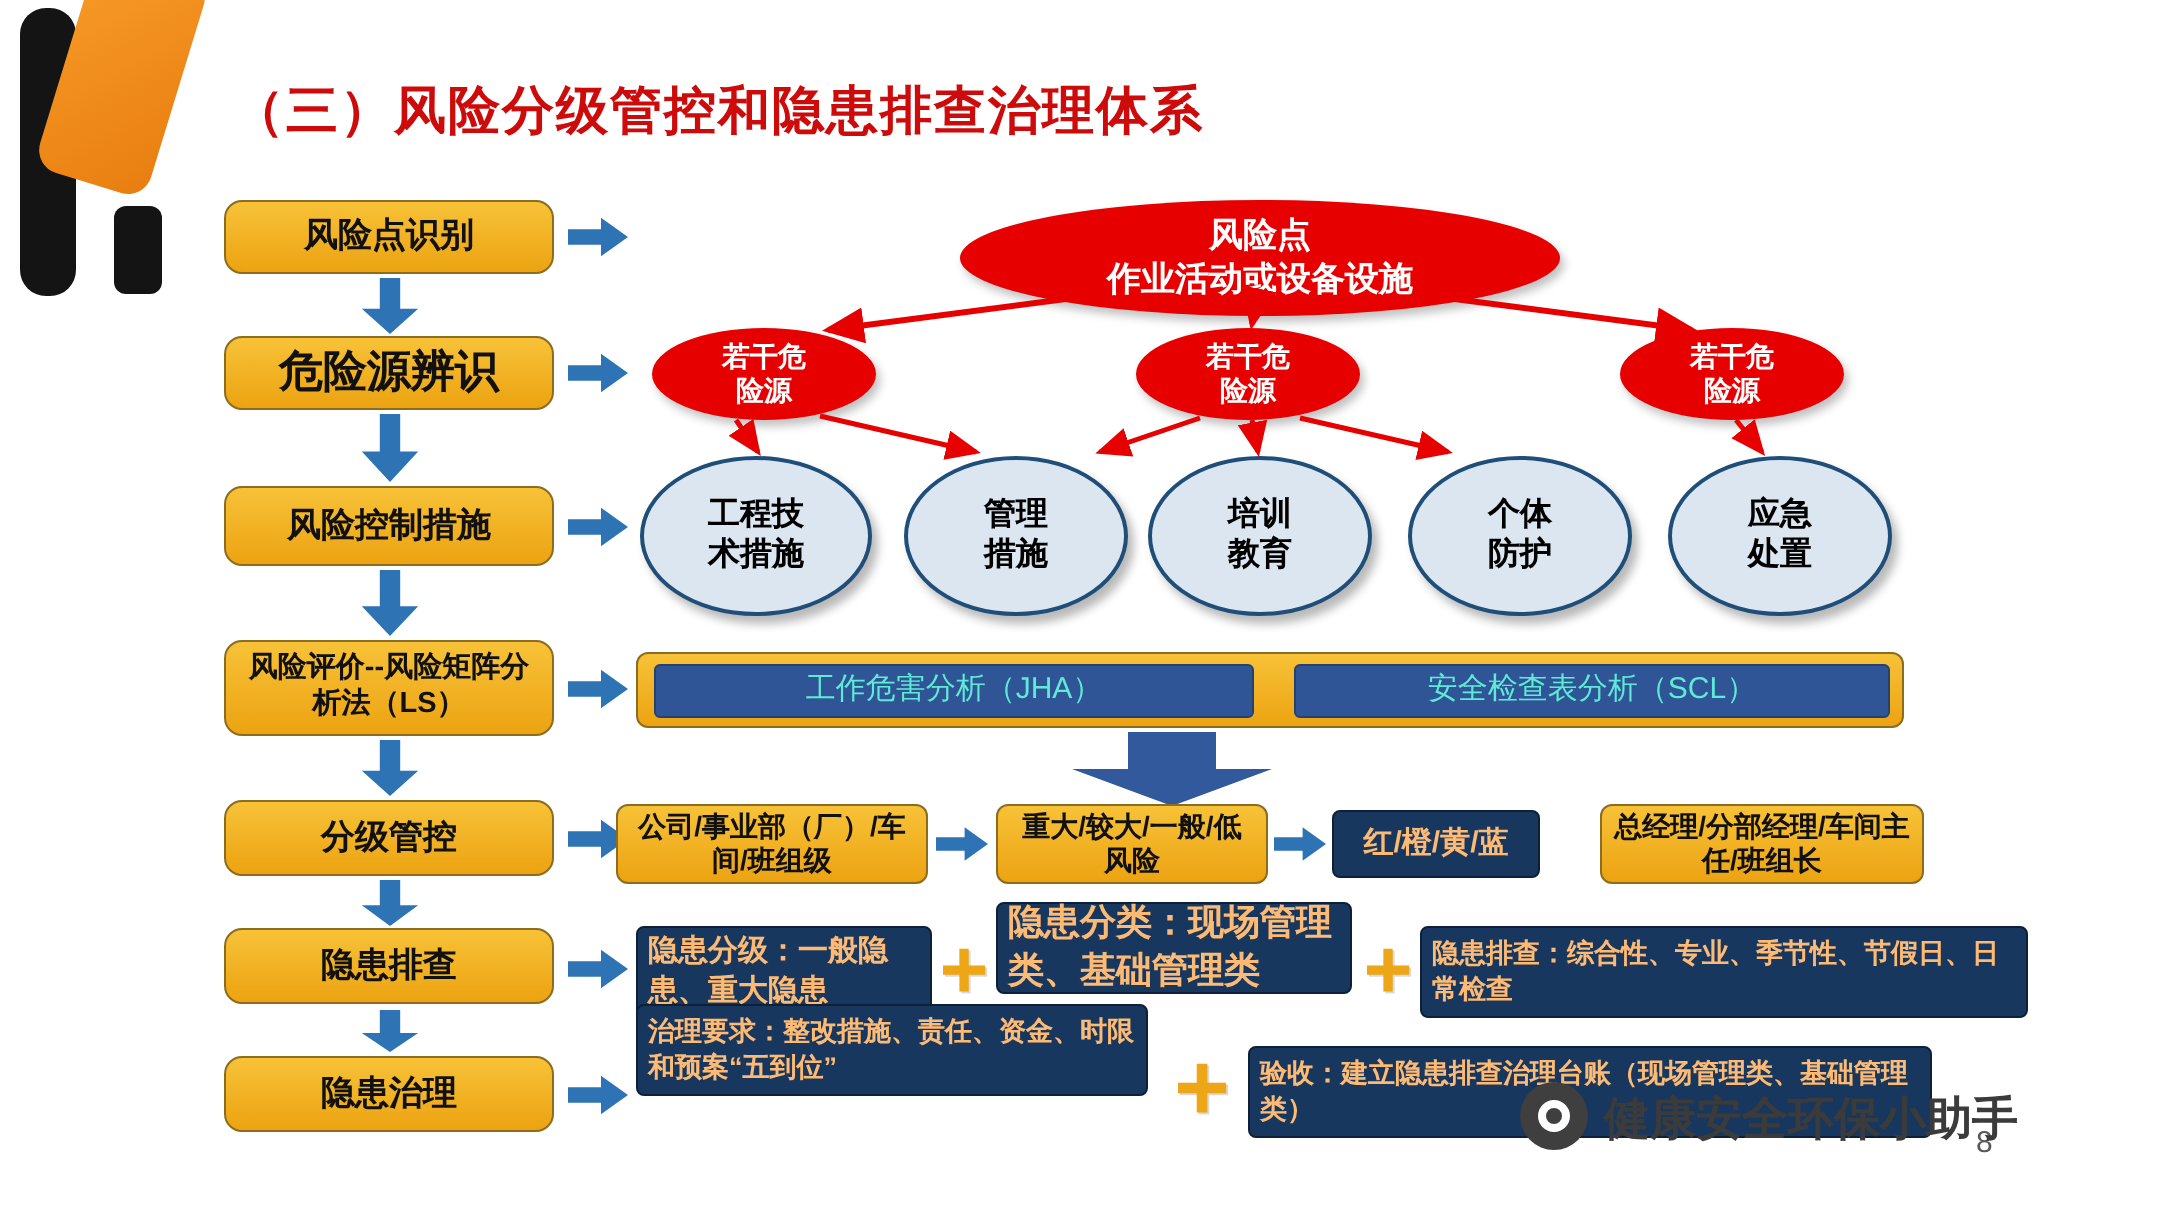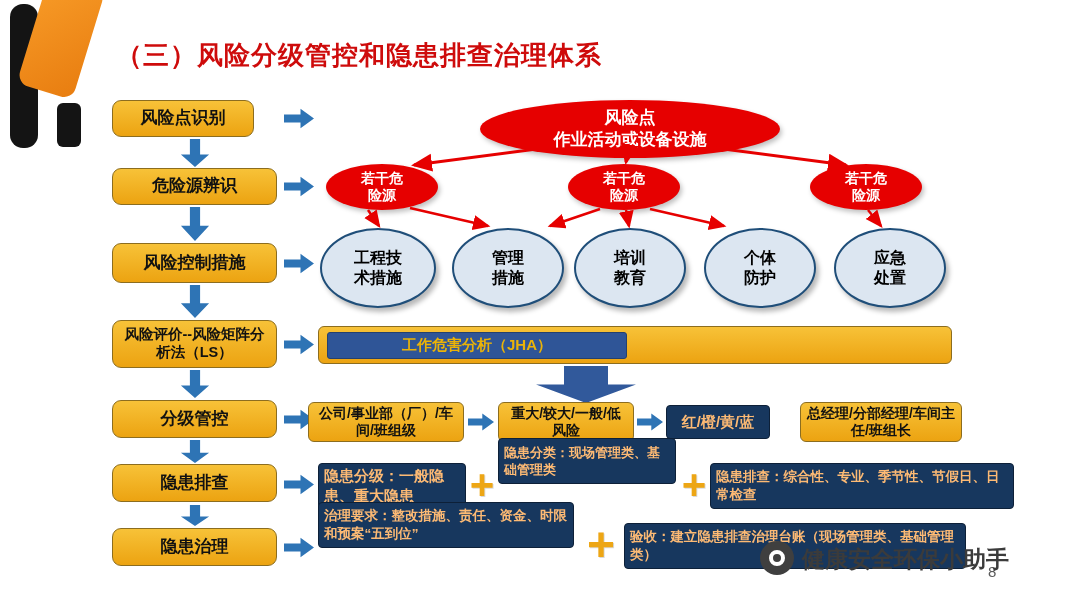--- a/index.html
+++ b/index.html
@@ -2,21 +2,21 @@
 <html><head>
 <meta charset="utf-8">
 <style>
   *{box-sizing:border-box;margin:0;padding:0}
   html,body{width:1080px;height:608px}
   body{font-family:"Liberation Sans","DejaVu Sans",sans-serif;background:#ffffff;position:relative;overflow:hidden}
   .abs{position:absolute}
   .gold{background:linear-gradient(180deg,#f7c238 0%,#eca311 100%);border:1px solid #8c6d1f;border-radius:9px;color:#111;font-weight:bold;display:flex;align-items:center;justify-content:center;text-align:center;line-height:1.22}
   .gold.sq{border-radius:6px}
   .navy{background:#17375e;border:1px solid #0d2038;border-radius:4px;color:#fdba74;font-weight:bold;display:flex;align-items:center;justify-content:center;text-align:left;line-height:1.32;padding:2px 5px}
-  .steel{background:#2f5597;border:1px solid #24416f;border-radius:3px;color:#eab308;font-weight:bold;display:flex;align-items:center;justify-content:center;text-align:center}
+  .steel{background:#2f5597;border:1px solid #24416f;border-radius:3px;color:#5eead4;font-weight:normal;display:flex;align-items:center;justify-content:center;text-align:center}
   .red-ellipse{background:#e60000;border-radius:50%;color:#fff;font-weight:bold;display:flex;flex-direction:column;align-items:center;justify-content:center;text-align:center;box-shadow:2px 3px 5px rgba(0,0,0,.25)}
   .blue-ellipse{background:#dce6f1;border:2px solid #1f4e79;border-radius:50%;color:#000;font-weight:bold;display:flex;align-items:center;justify-content:center;text-align:center;line-height:1.25;box-shadow:3px 4px 5px rgba(0,0,0,.28)}
   .arrow-right{background:#2e74b5;clip-path:polygon(0 33%,55% 33%,55% 8%,100% 50%,55% 92%,55% 67%,0 67%)}
   .arrow-down{background:#2e74b5;clip-path:polygon(33% 0,67% 0,67% 55%,97% 55%,50% 100%,3% 55%,33% 55%)}
   .big-arrow{background:#31599b;clip-path:polygon(28% 0,72% 0,72% 50%,100% 50%,50% 100%,0 50%,28% 50%)}
   .plus{color:#eda615;font-weight:bold;display:flex;align-items:center;justify-content:center;text-shadow:1px 1px 0 rgba(0,0,0,.15)}
   .title{font-weight:bold;color:#ce0b0b;font-size:26px;letter-spacing:1px}
   .connectors{position:absolute;left:0;top:0;z-index:5;pointer-events:none}
   .wm{display:flex;align-items:flex-end;gap:8px;z-index:30}
   .wm-text{font-size:23px;font-weight:bold;color:#3b3b3b}
@@ -46,22 +46,22 @@
   <line x1="628" y1="152" x2="626" y2="162" stroke="#e60000" stroke-width="3" marker-end="url(#arrRed)"></line>
   <line x1="708" y1="147" x2="846" y2="165" stroke="#e60000" stroke-width="3" marker-end="url(#arrRed)"></line>
   <line x1="368" y1="210" x2="379" y2="226" stroke="#e60000" stroke-width="2.5" marker-end="url(#arrRed)"></line>
   <line x1="410" y1="208" x2="488" y2="226" stroke="#e60000" stroke-width="2.5" marker-end="url(#arrRed)"></line>
   <line x1="600" y1="209" x2="550" y2="226" stroke="#e60000" stroke-width="2.5" marker-end="url(#arrRed)"></line>
   <line x1="626" y1="210" x2="629" y2="226" stroke="#e60000" stroke-width="2.5" marker-end="url(#arrRed)"></line>
   <line x1="650" y1="209" x2="724" y2="226" stroke="#e60000" stroke-width="2.5" marker-end="url(#arrRed)"></line>
   <line x1="868" y1="210" x2="881" y2="226" stroke="#e60000" stroke-width="2.5" marker-end="url(#arrRed)"></line>
 </svg>
 
-<div class="abs gold" style="left:112px;top:100px;width:142px;height:37px;font-size:17px">风险点识别</div>
-<div class="abs gold" style="left:112px;top:168px;width:165px;height:37px;font-size:17px">危险源辨识</div>
+<div class="abs gold" style="left:112px;top:100px;width:165px;height:37px;font-size:17px">风险点识别</div>
+<div class="abs gold" style="left:112px;top:168px;width:165px;height:37px;font-size:22px">危险源辨识</div>
 <div class="abs gold" style="left:112px;top:243px;width:165px;height:40px;font-size:17px">风险控制措施</div>
 <div class="abs gold" style="left:112px;top:320px;width:165px;height:48px;font-size:14.5px;padding:0 6px">风险评价--风险矩阵分析法（LS）</div>
 <div class="abs gold" style="left:112px;top:400px;width:165px;height:38px;font-size:17px">分级管控</div>
 <div class="abs gold" style="left:112px;top:464px;width:165px;height:38px;font-size:17px">隐患排查</div>
 <div class="abs gold" style="left:112px;top:528px;width:165px;height:38px;font-size:17px">隐患治理</div>
 
 <div class="abs arrow-down" style="left:180px;top:139px;width:30px;height:28px"></div>
 <div class="abs arrow-down" style="left:180px;top:207px;width:30px;height:34px"></div>
 <div class="abs arrow-down" style="left:180px;top:285px;width:30px;height:33px"></div>
 <div class="abs arrow-down" style="left:180px;top:370px;width:30px;height:28px"></div>
@@ -102,34 +102,35 @@
 </div>
 <div class="abs blue-ellipse" style="left:704px;top:228px;width:112px;height:80px;font-size:16px;z-index:4">
   <span style="width:36px">个体防护</span>
 </div>
 <div class="abs blue-ellipse" style="left:834px;top:228px;width:112px;height:80px;font-size:16px;z-index:4">
   <span style="width:36px">应急处置</span>
 </div>
 
 <div class="abs gold sq" style="left:318px;top:326px;width:634px;height:38px">
   <div class="abs steel" style="left:8px;top:5px;width:300px;height:27px;font-size:15px">工作危害分析（JHA）</div>
+  <div class="abs steel" style="left:328px;top:5px;width:298px;height:27px;font-size:15px">安全检查表分析（SCL）</div>
 </div>
 
 <div class="abs big-arrow" style="left:536px;top:366px;width:100px;height:37px"></div>
 
 <div class="abs gold sq" style="left:308px;top:402px;width:156px;height:40px;font-size:14px;padding:0 4px">公司/事业部（厂）/车间/班组级</div>
 <div class="abs arrow-right" style="left:468px;top:412px;width:26px;height:20px"></div>
 <div class="abs gold sq" style="left:498px;top:402px;width:136px;height:40px;font-size:14px;padding:0 10px">重大/较大/一般/低风险</div>
 <div class="abs arrow-right" style="left:637px;top:412px;width:26px;height:20px"></div>
 <div class="abs navy" style="left:666px;top:405px;width:104px;height:34px;font-size:15px">红/橙/黄/蓝</div>
 <div class="abs gold sq" style="left:800px;top:402px;width:162px;height:40px;font-size:14px;padding:16px 6px">总经理/分部经理/车间主任/班组长</div>
 
 <div class="abs navy" style="left:318px;top:463px;width:148px;height:46px;font-size:15px">隐患分级：一般隐患、重大隐患</div>
 <div class="abs plus" style="left:466px;top:462px;width:32px;height:46px;font-size:42px">+</div>
-<div class="abs navy" style="left:498px;top:438px;width:178px;height:46px;font-size:13px">隐患分类：现场管理类、基础管理类</div>
+<div class="abs navy" style="left:498px;top:451px;width:178px;height:46px;font-size:18px">隐患分类：现场管理类、基础管理类</div>
 <div class="abs plus" style="left:678px;top:462px;width:32px;height:46px;font-size:42px">+</div>
 <div class="abs navy" style="left:710px;top:463px;width:304px;height:46px;font-size:13.5px">隐患排查：综合性、专业、季节性、节假日、日常检查</div>
 
 <div class="abs navy" style="left:318px;top:502px;width:256px;height:46px;font-size:13.5px">治理要求：整改措施、责任、资金、时限和预案“五到位”</div>
 <div class="abs plus" style="left:582px;top:521px;width:38px;height:46px;font-size:48px">+</div>
 <div class="abs navy" style="left:624px;top:523px;width:342px;height:46px;font-size:13.5px">验收：建立隐患排查治理台账（现场管理类、基础管理类）</div>
 
 <div class="abs wm" style="left:760px;top:541px">
   <div class="wm-logo">
       <div class="wm-lens"></div>

